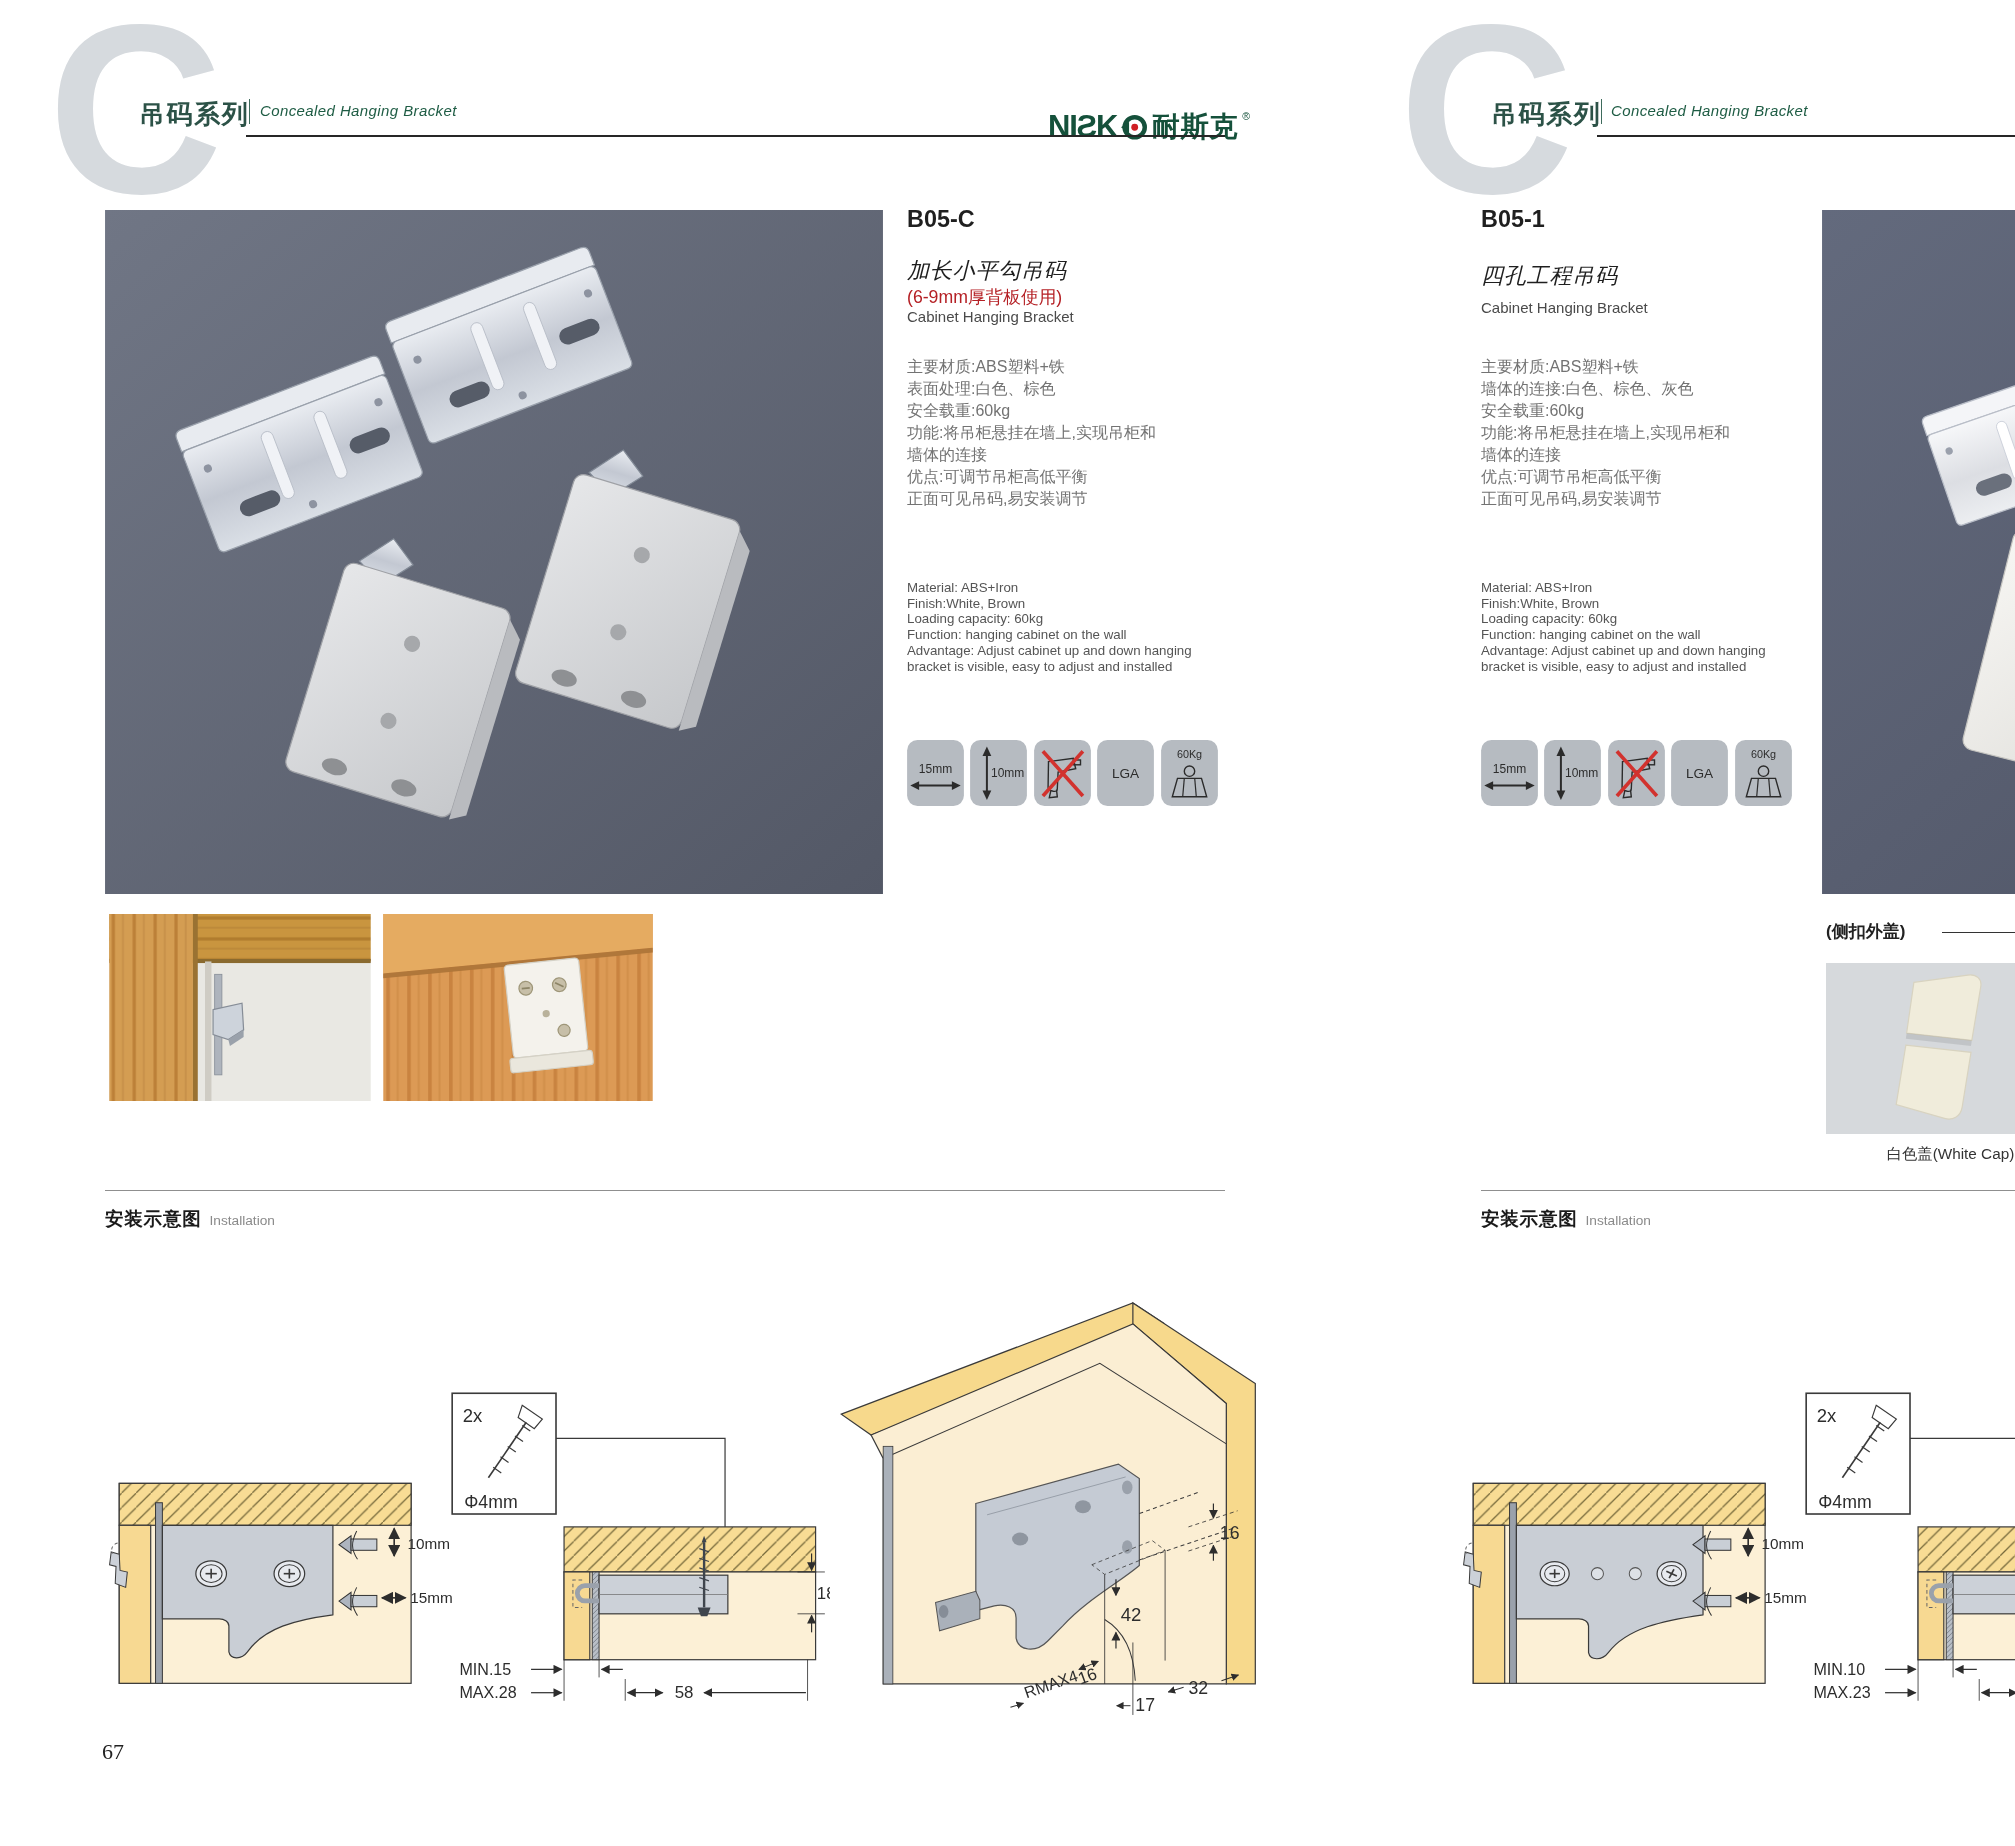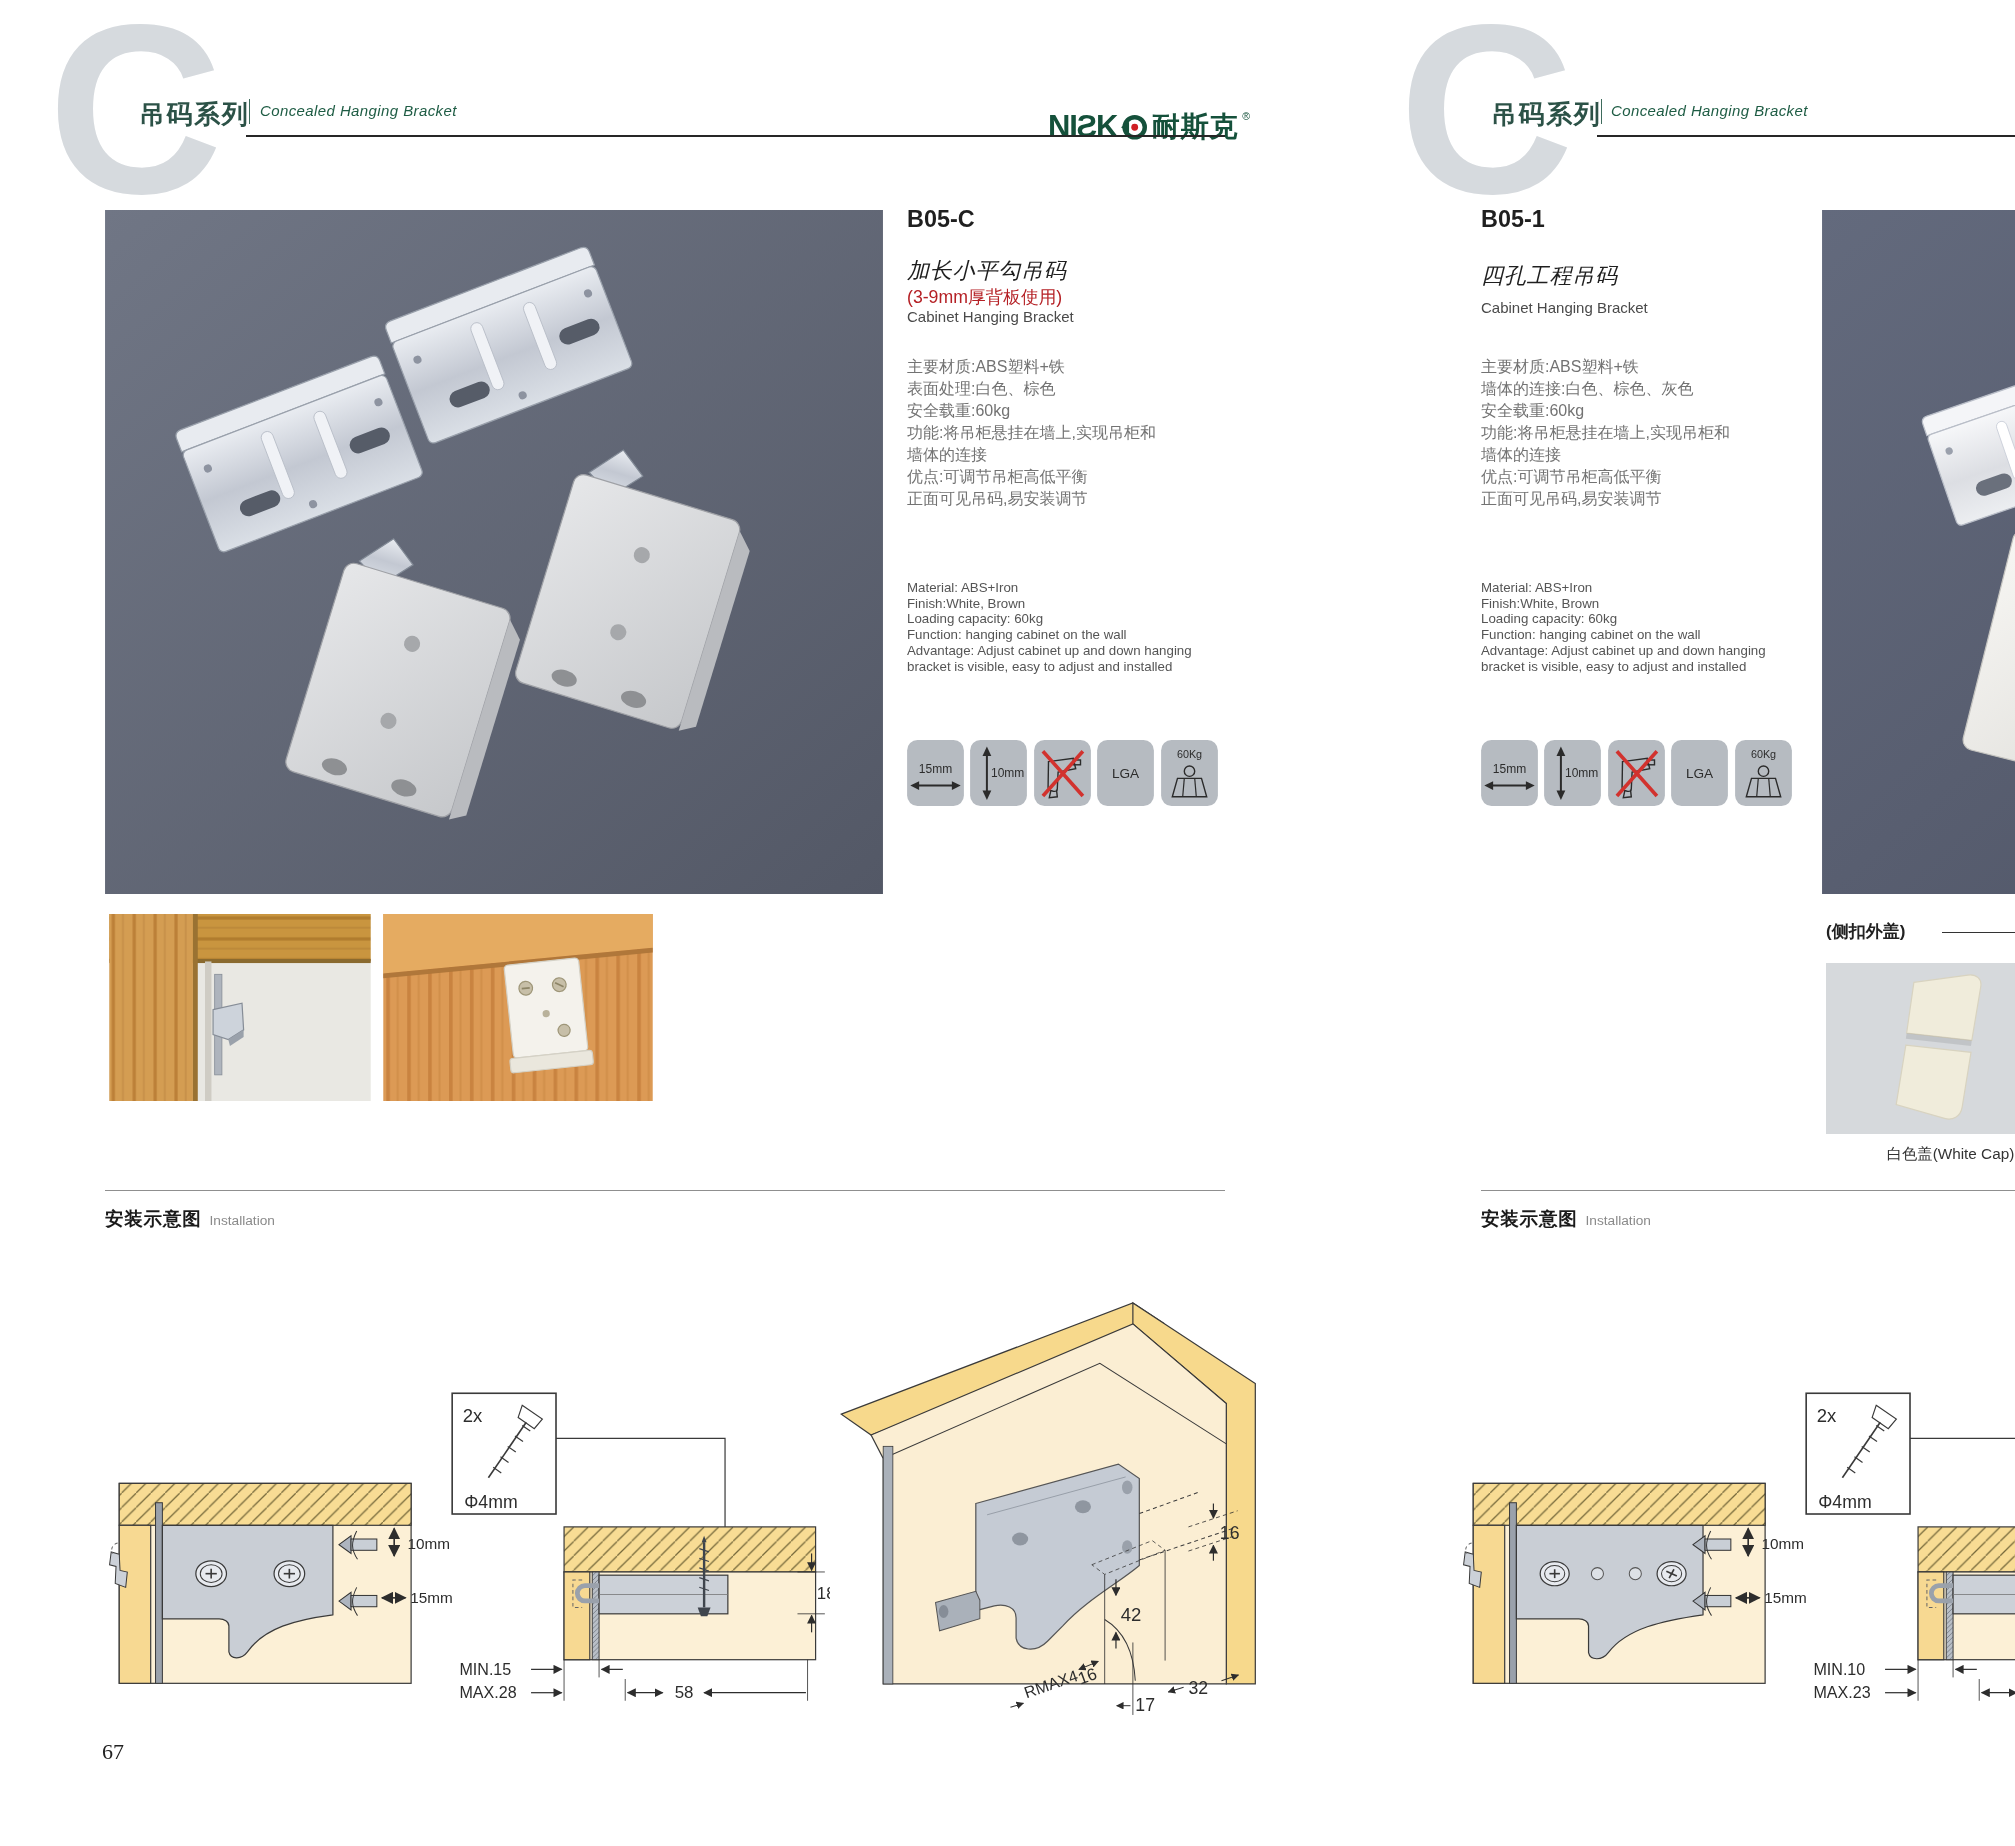--- a/index.html
+++ b/index.html
@@ -184,21 +184,21 @@
         <circle cx="132" cy="62" r="17" fill="#c7bfa8" stroke="#9e9678" stroke-width="3"></circle>
         <line x1="122" y1="56" x2="142" y2="68" stroke="#8c8466" stroke-width="4"></line>
         <circle cx="92" cy="130" r="9" fill="#b9b29b"></circle>
         <circle cx="132" cy="176" r="15" fill="#c7bfa8" stroke="#9e9678" stroke-width="3"></circle>
       </g>
     </svg>
   </div>
 
   <div class="abs model" style="left:907px;top:206px;">B05-C</div>
   <div class="abs title-zh" style="left:907px;top:256px;">加长小平勾吊码</div>
-  <div class="abs subtitle-red" style="left:907px;top:285px;">(3-9mm厚背板使用)</div>
+  <div class="abs subtitle-red" style="left:907px;top:285px;">(6-9mm厚背板使用)</div>
   <div class="abs title-en" style="left:907px;top:308px;">Cabinet Hanging Bracket</div>
   <div class="abs zh-specs" style="left:907px;top:356px;">
     <div>主要材质:ABS塑料+铁</div>
     <div>表面处理:白色、棕色</div>
     <div>安全载重:60kg</div>
     <div>功能:将吊柜悬挂在墙上,实现吊柜和</div>
     <div>墙体的连接</div>
     <div>优点:可调节吊柜高低平衡</div>
     <div>正面可见吊码,易安装调节</div>
   </div>

